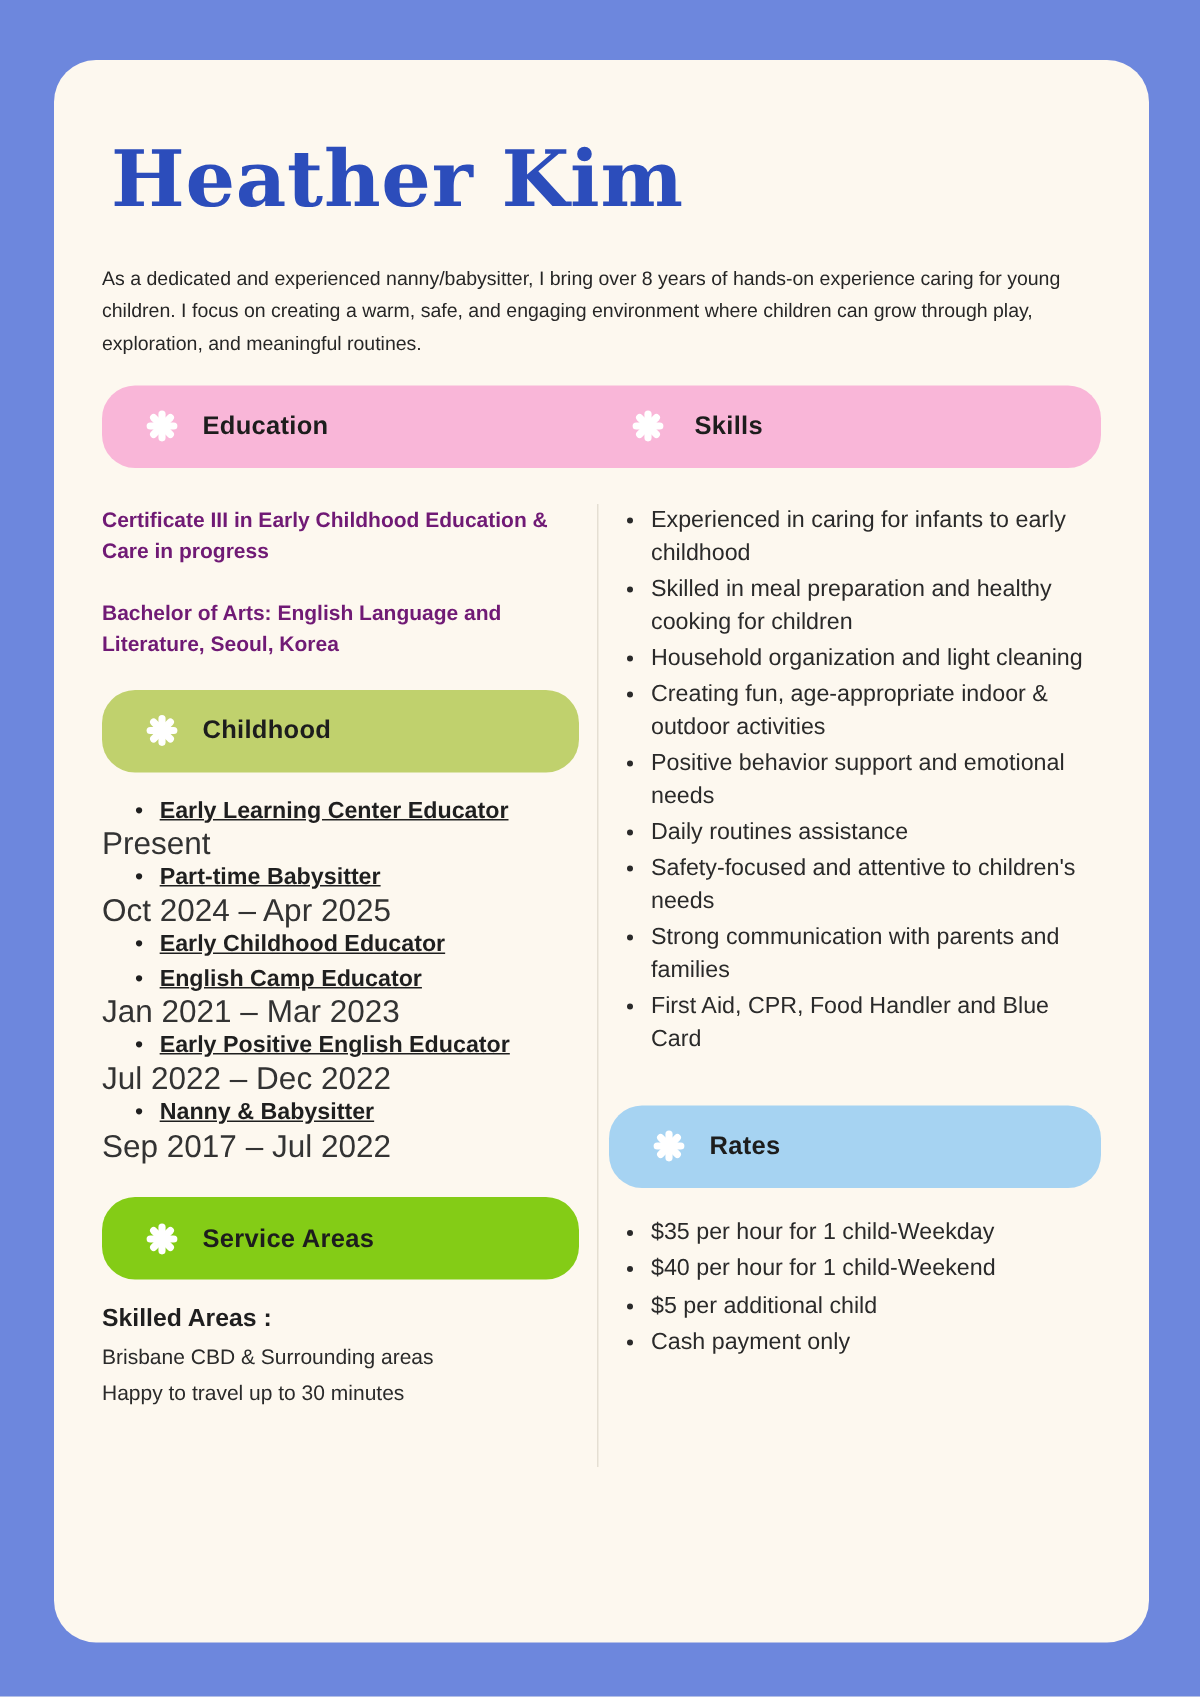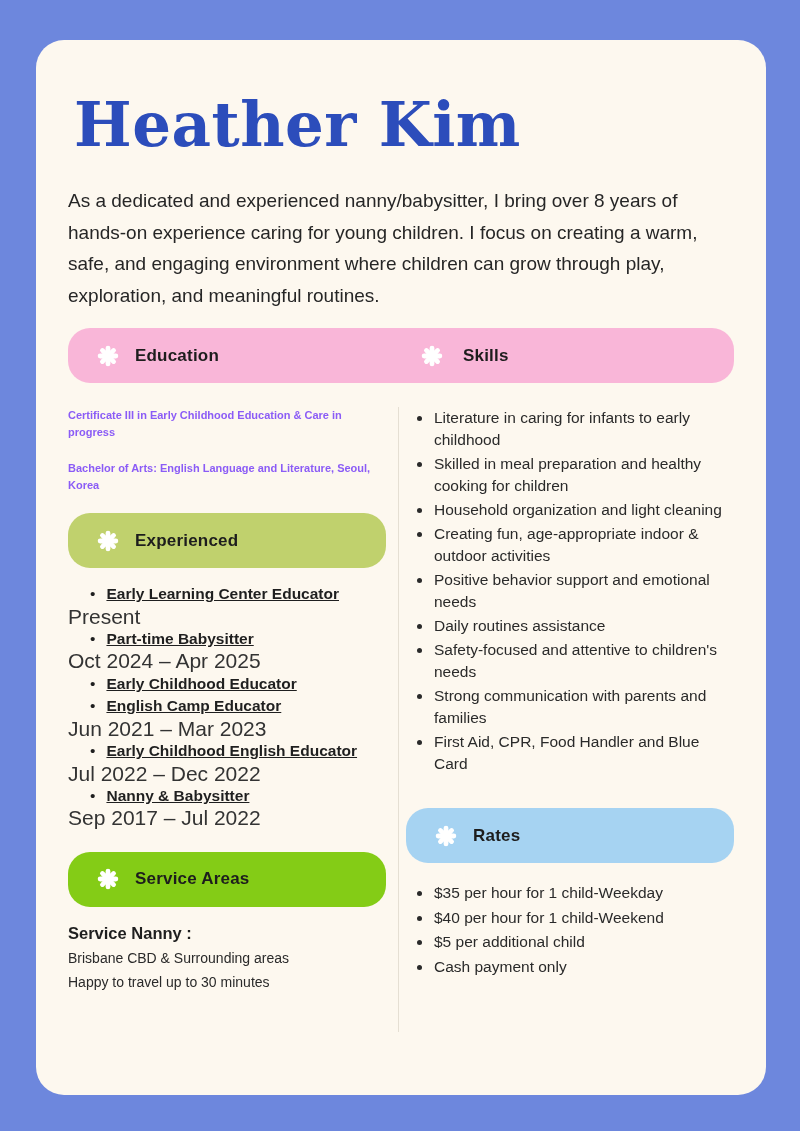--- a/index.html
+++ b/index.html
@@ -20,28 +20,28 @@
     height: 1055px;
     background: #fdf8ef;
     border-radius: 28px;
     padding: 0 32px;
     overflow: hidden;
   }
   .title {
     margin: 50px 0 0 6px;
     font-family: "DejaVu Serif", serif;
     font-weight: 700;
-    font-size: 61px;
+    font-size: 52px;
     line-height: 1.15;
     color: #2c4dbb;
     letter-spacing: 0.5px;
   }
   .intro {
     margin-top: 25px;
-    font-size: 19px;
+    font-size: 13px;
     line-height: 1.66;
     color: #262626;
     max-width: 650px;
   }
   
   .pill {
     height: 55px;
     border-radius: 22px;
     display: flex;
     align-items: center;
@@ -68,24 +68,24 @@
   .pill-orange { background: #84cc16; }
   .pill-blue   { background: #a6d3f2; margin-top: 33px; }
   
   .columns { display: flex; margin-top: 24px; }
   .col-left  { width: 318px; padding-bottom: 38px; }
   .divider   { width: 1px; background: #e5dfd3; margin: 0 7px 0 12px; }
   .col-right { flex: 1; padding-bottom: 38px; }
   
   .edu-entry {
     font-weight: 700;
-    font-size: 11px;
+    font-size: 14px;
     line-height: 1.5;
     margin-bottom: 20px;
-    color: #8b5cf6;
+    color: #701a75;
   }
   .exp-pill-wrap { margin-top: 3px; }
   
   .exp-list { margin-top: 15px; }
   .job-head { display: flex; align-items: baseline; }
   .job-bullet { margin-left: 22px; margin-right: 11px; font-size: 15.5px; line-height: 22.4px; color: #1f1f1f; }
   .job-title { font-weight: 700; font-size: 15.5px; line-height: 22.4px; color: #1f1f1f; text-decoration: underline; }
   .job-date  { font-size: 21px; line-height: 22.4px; color: #333333; }
   
   .service-pill-wrap { margin-top: 22px; }
@@ -150,21 +150,21 @@
       <div class="exp-pill-wrap">
         <div class="pill pill-green section-pill">
           <svg class="flower" viewBox="0 0 24 24">
             <g stroke="#ffffff" stroke-width="5.2" stroke-linecap="round">
               <line x1="12" y1="3.4" x2="12" y2="20.6"></line>
               <line x1="3.4" y1="12" x2="20.6" y2="12"></line>
               <line x1="5.9" y1="5.9" x2="18.1" y2="18.1"></line>
               <line x1="18.1" y1="5.9" x2="5.9" y2="18.1"></line>
             </g>
           </svg>
-          <span class="pill-label">Experienced</span>
+          <span class="pill-label">Childhood</span>
         </div>
 
         <div class="exp-list">
           <div class="job">
             <div class="job-head">
                 <span class="job-bullet">•</span>
                 <span class="job-title">Early Learning Center Educator</span>
               </div>
             <div class="job-date">Present</div>
           </div>
@@ -179,26 +179,26 @@
             <div class="job-head">
                 <span class="job-bullet">•</span>
                 <span class="job-title">Early Childhood Educator</span>
               </div>
           </div>
           <div class="job">
             <div class="job-head">
                 <span class="job-bullet">•</span>
                 <span class="job-title">English Camp Educator</span>
               </div>
-            <div class="job-date">Jun 2021 – Mar 2023</div>
-          </div>
-          <div class="job">
-            <div class="job-head">
-                <span class="job-bullet">•</span>
-                <span class="job-title">Early Childhood English Educator</span>
+            <div class="job-date">Jan 2021 – Mar 2023</div>
+          </div>
+          <div class="job">
+            <div class="job-head">
+                <span class="job-bullet">•</span>
+                <span class="job-title">Early Positive English Educator</span>
               </div>
             <div class="job-date">Jul 2022 – Dec 2022</div>
           </div>
           <div class="job">
             <div class="job-head">
                 <span class="job-bullet">•</span>
                 <span class="job-title">Nanny &amp; Babysitter</span>
               </div>
             <div class="job-date">Sep 2017 – Jul 2022</div>
           </div>
@@ -211,34 +211,34 @@
             <g stroke="#ffffff" stroke-width="5.2" stroke-linecap="round">
               <line x1="12" y1="3.4" x2="12" y2="20.6"></line>
               <line x1="3.4" y1="12" x2="20.6" y2="12"></line>
               <line x1="5.9" y1="5.9" x2="18.1" y2="18.1"></line>
               <line x1="18.1" y1="5.9" x2="5.9" y2="18.1"></line>
             </g>
           </svg>
           <span class="pill-label">Service Areas</span>
         </div>
         <div class="service-block">
-          <div class="service-heading">Service Nanny :</div>
+          <div class="service-heading">Skilled Areas :</div>
           <div class="service-line">Brisbane CBD &amp; Surrounding areas</div>
           <div class="service-line">Happy to travel up to 30 minutes</div>
         </div>
       </div>
 
     </div>
 
     <div class="divider"></div>
 
     <div class="col-right">
 
       <ul class="dot-list">
-        <li>Literature in caring for infants to early childhood</li>
+        <li>Experienced in caring for infants to early childhood</li>
         <li>Skilled in meal preparation and healthy cooking for children</li>
         <li>Household organization and light cleaning</li>
         <li>Creating fun, age-appropriate indoor &amp; outdoor activities</li>
         <li>Positive behavior support and emotional needs</li>
         <li>Daily routines assistance</li>
         <li>Safety-focused and attentive to children's needs</li>
         <li>Strong communication with parents and families</li>
         <li>First Aid, CPR, Food Handler and Blue Card</li>
       </ul>
 

